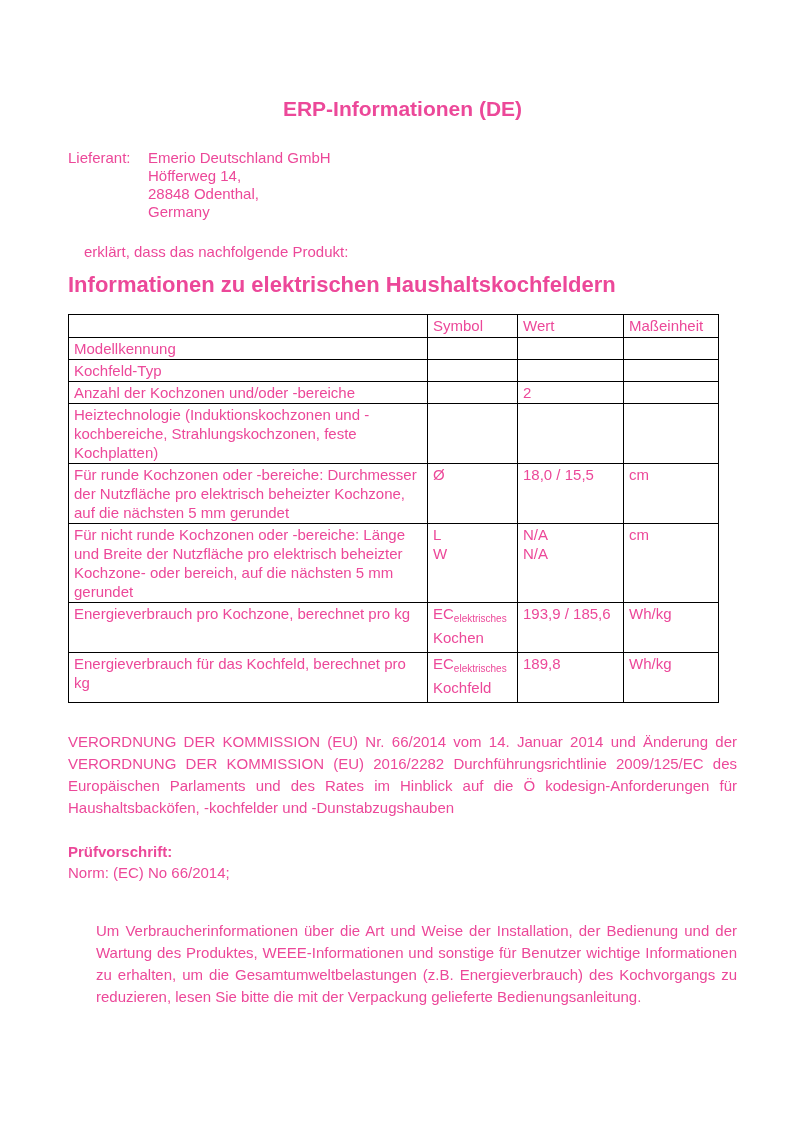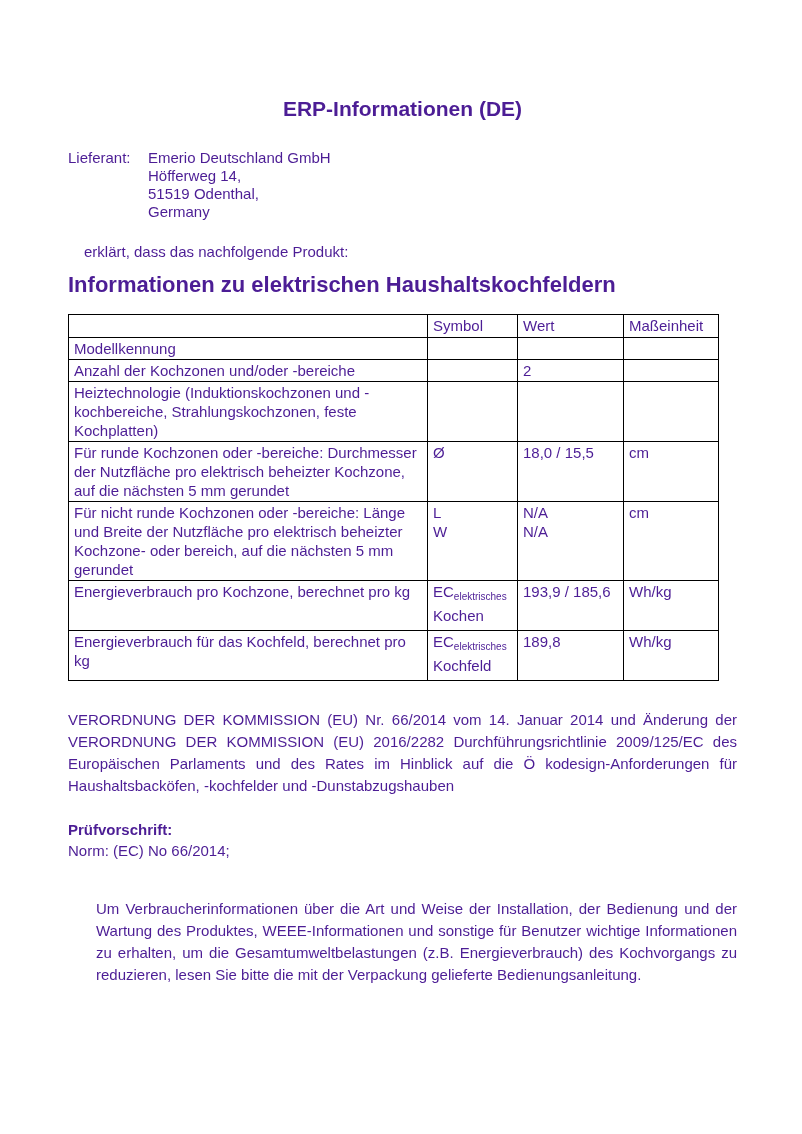--- a/index.html
+++ b/index.html
@@ -1,21 +1,21 @@
 <!DOCTYPE html>
 <html><head>
 <meta charset="utf-8">
 <style>
   html,body{margin:0;padding:0;background:#e8e8e8;}
   .page{
     position:relative;
     width:802px;height:1134px;
     margin:0 auto;
     background:#ffffff;
-    color:#4c1d95;
+    color:#ec4899;
     font-family:"Liberation Sans","DejaVu Sans",sans-serif;
     font-size:15px;
     box-sizing:border-box;
     padding:0 65px 0 68px;
     overflow:hidden;
   }
   .doc-title{
     margin:96px 0 0 0;
     font-size:21px;
     font-weight:bold;
@@ -71,21 +71,21 @@
 
 <div class="page">
 
   <h1 class="doc-title">ERP-Informationen (DE)</h1>
 
   <div class="supplier">
     <div class="supplier-label">Lieferant:</div>
     <div class="supplier-lines">
       <div>Emerio Deutschland GmbH</div>
       <div>Höfferweg 14,</div>
-      <div>51519 Odenthal,</div>
+      <div>28848 Odenthal,</div>
       <div>Germany</div>
     </div>
   </div>
 
   <p class="declaration">erklärt, dass das nachfolgende Produkt:</p>
 
   <h2 class="section-heading">Informationen zu elektrischen Haushaltskochfeldern</h2>
 
   <table class="erp">
     <colgroup>
@@ -96,20 +96,26 @@
     </colgroup>
     <tbody>
         <tr class="hdr">
       <th></th>
       <th>Symbol</th>
       <th>Wert</th>
       <th>Maßeinheit</th>
     </tr>
     <tr class="single">
       <td>Modellkennung</td>
+      <td></td>
+      <td></td>
+      <td></td>
+    </tr>
+    <tr class="single">
+      <td>Kochfeld-Typ</td>
       <td></td>
       <td></td>
       <td></td>
     </tr>
     <tr class="single">
       <td>Anzahl der Kochzonen und/oder -bereiche</td>
       <td></td>
       <td>2</td>
       <td></td>
     </tr>

